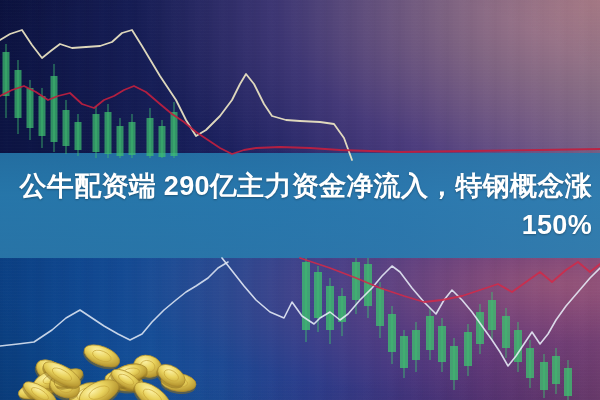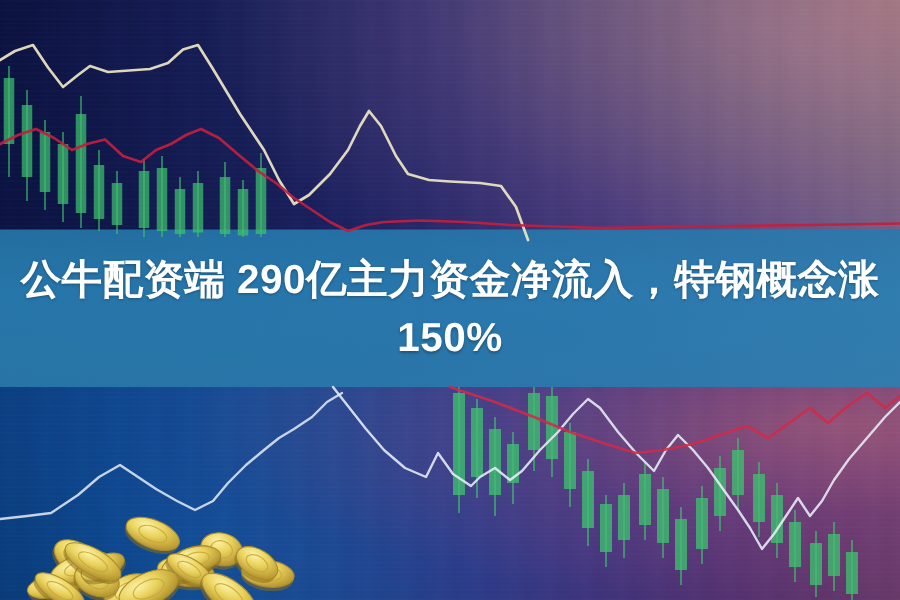--- a/index.html
+++ b/index.html
@@ -59,21 +59,21 @@
     z-index:9;
     padding:0 8px;
     box-sizing:border-box;
   }
   #headline-text h1{
     margin:0;
     color:#ffffff;
     font-size:27px;
     font-weight:bold;
     line-height:1.42;
-    text-align:center;
+    text-align:right;
     letter-spacing:.3px;
     text-shadow:0 1px 2px rgba(0,0,0,.30);
     font-family:"Liberation Sans","DejaVu Sans",sans-serif;
   }
 
   
   svg.chart{position:absolute;left:0;top:0;width:600px;height:400px;overflow:visible;}
   #chart-top{z-index:3;}
   #chart-bottom{z-index:3;}
 

